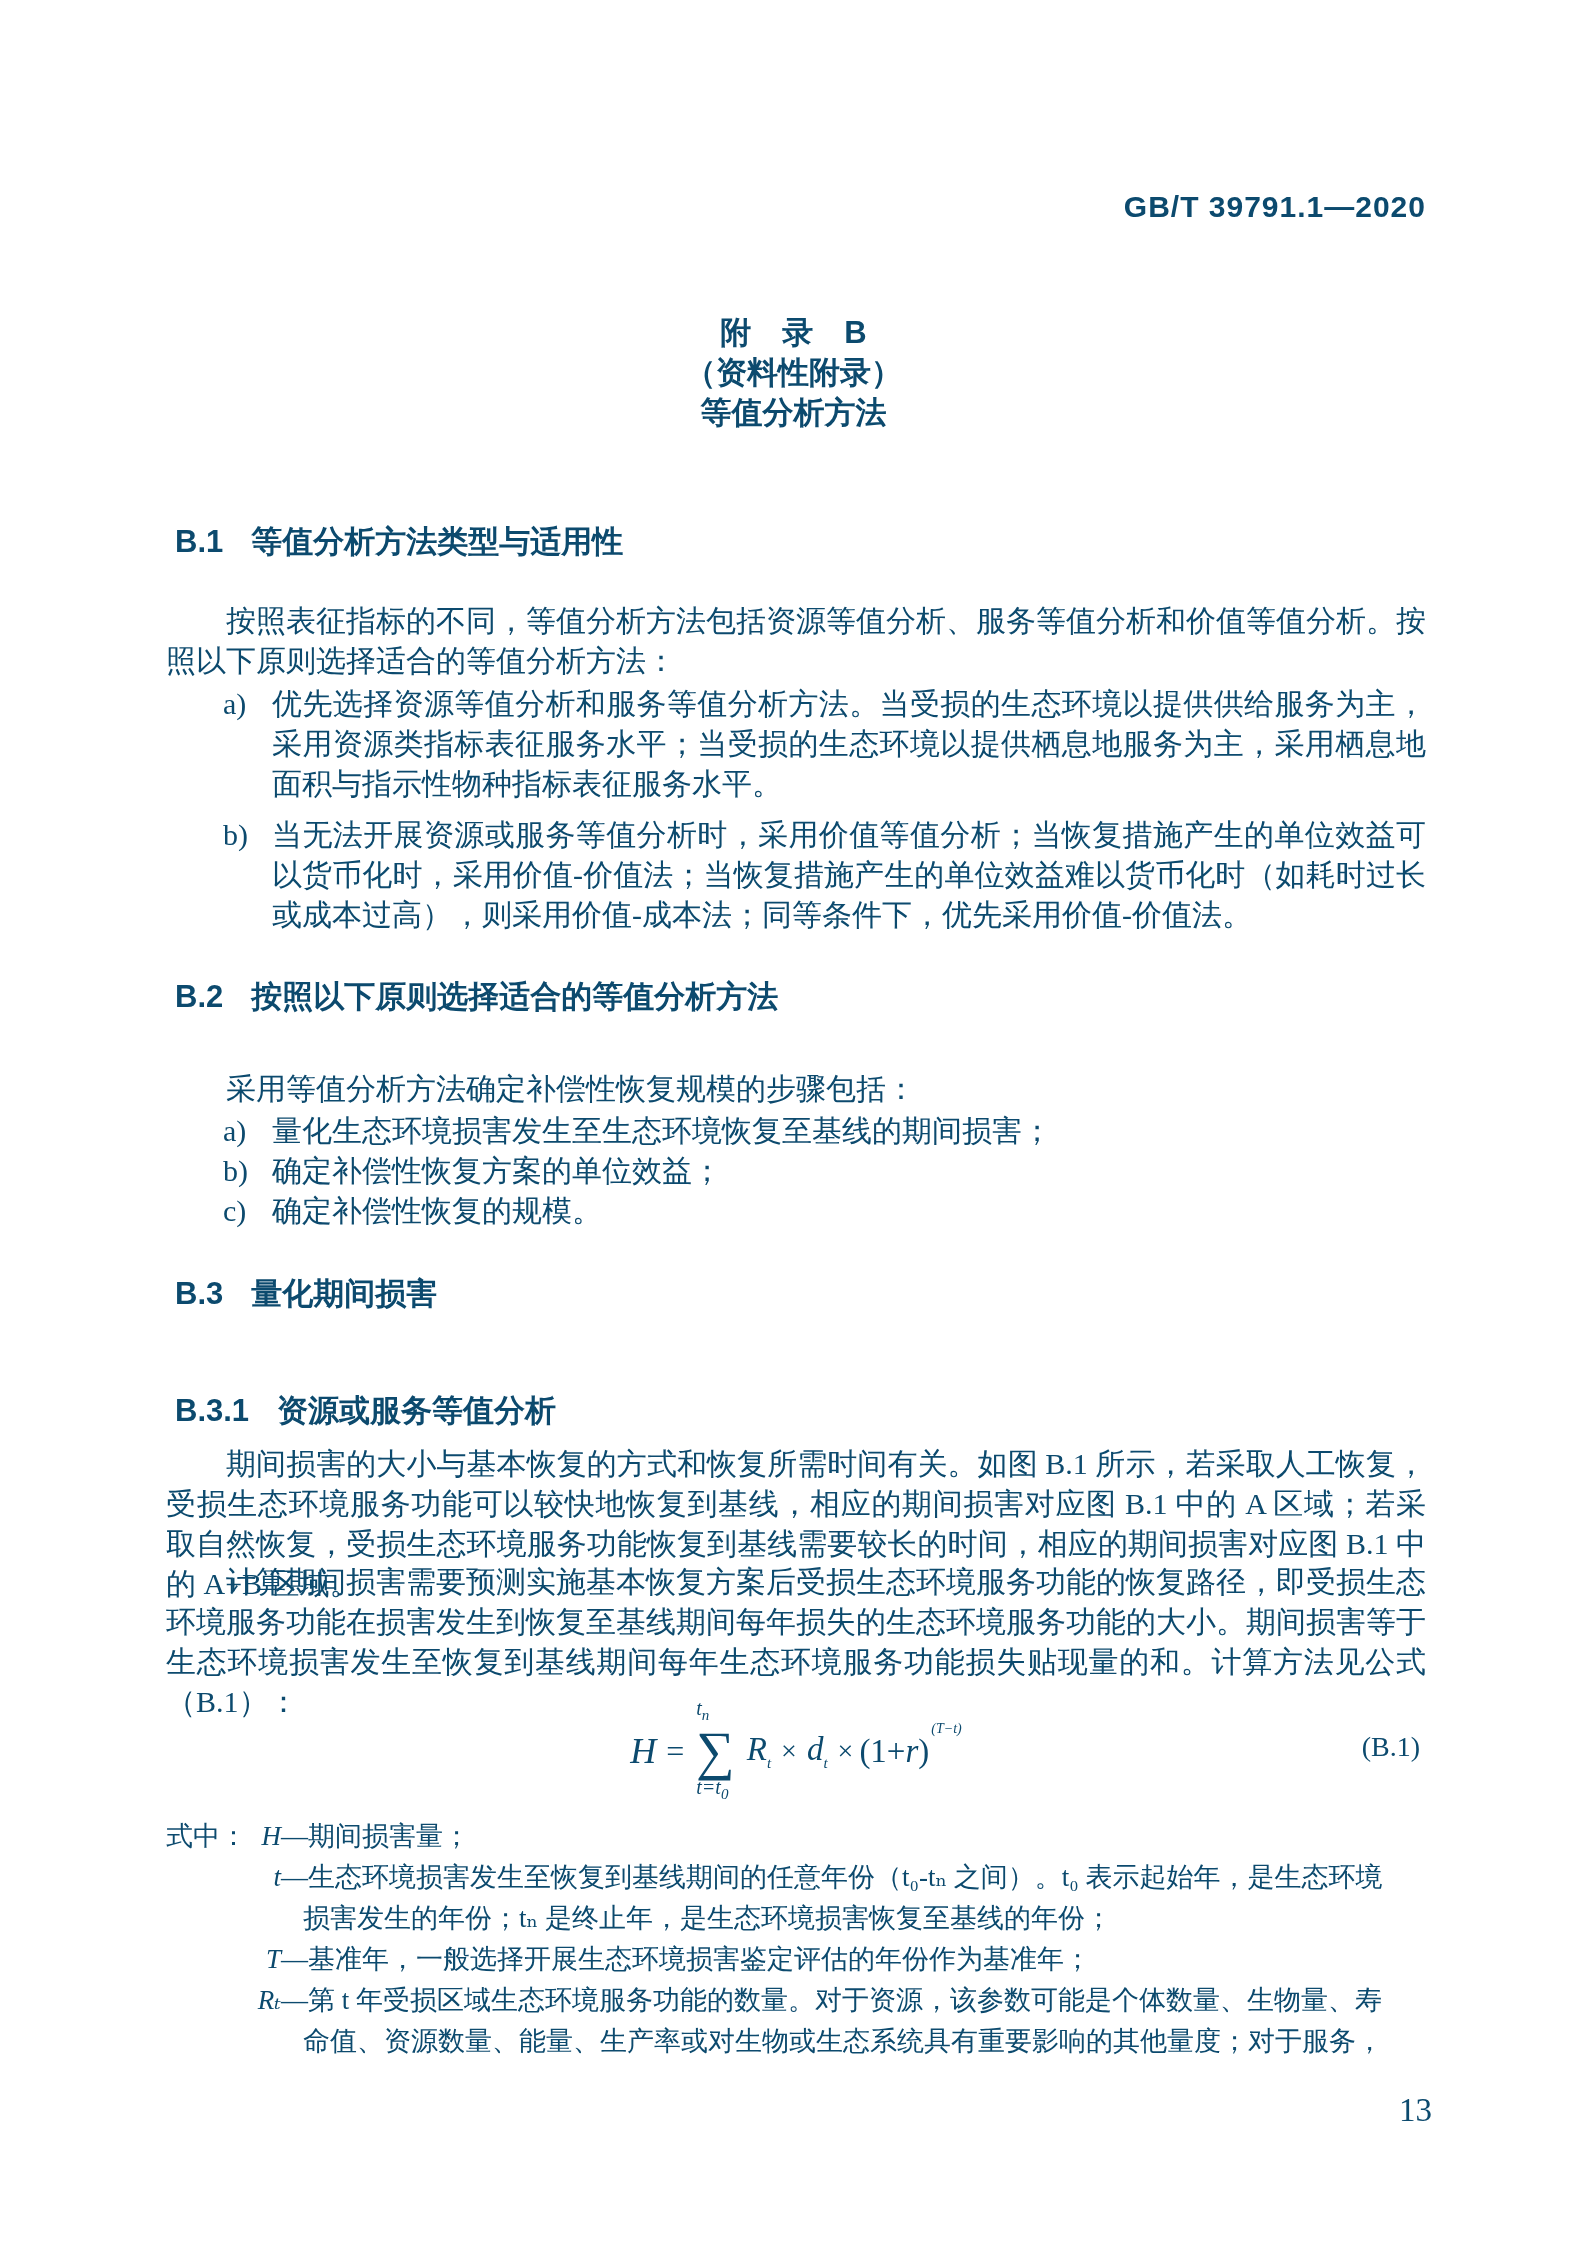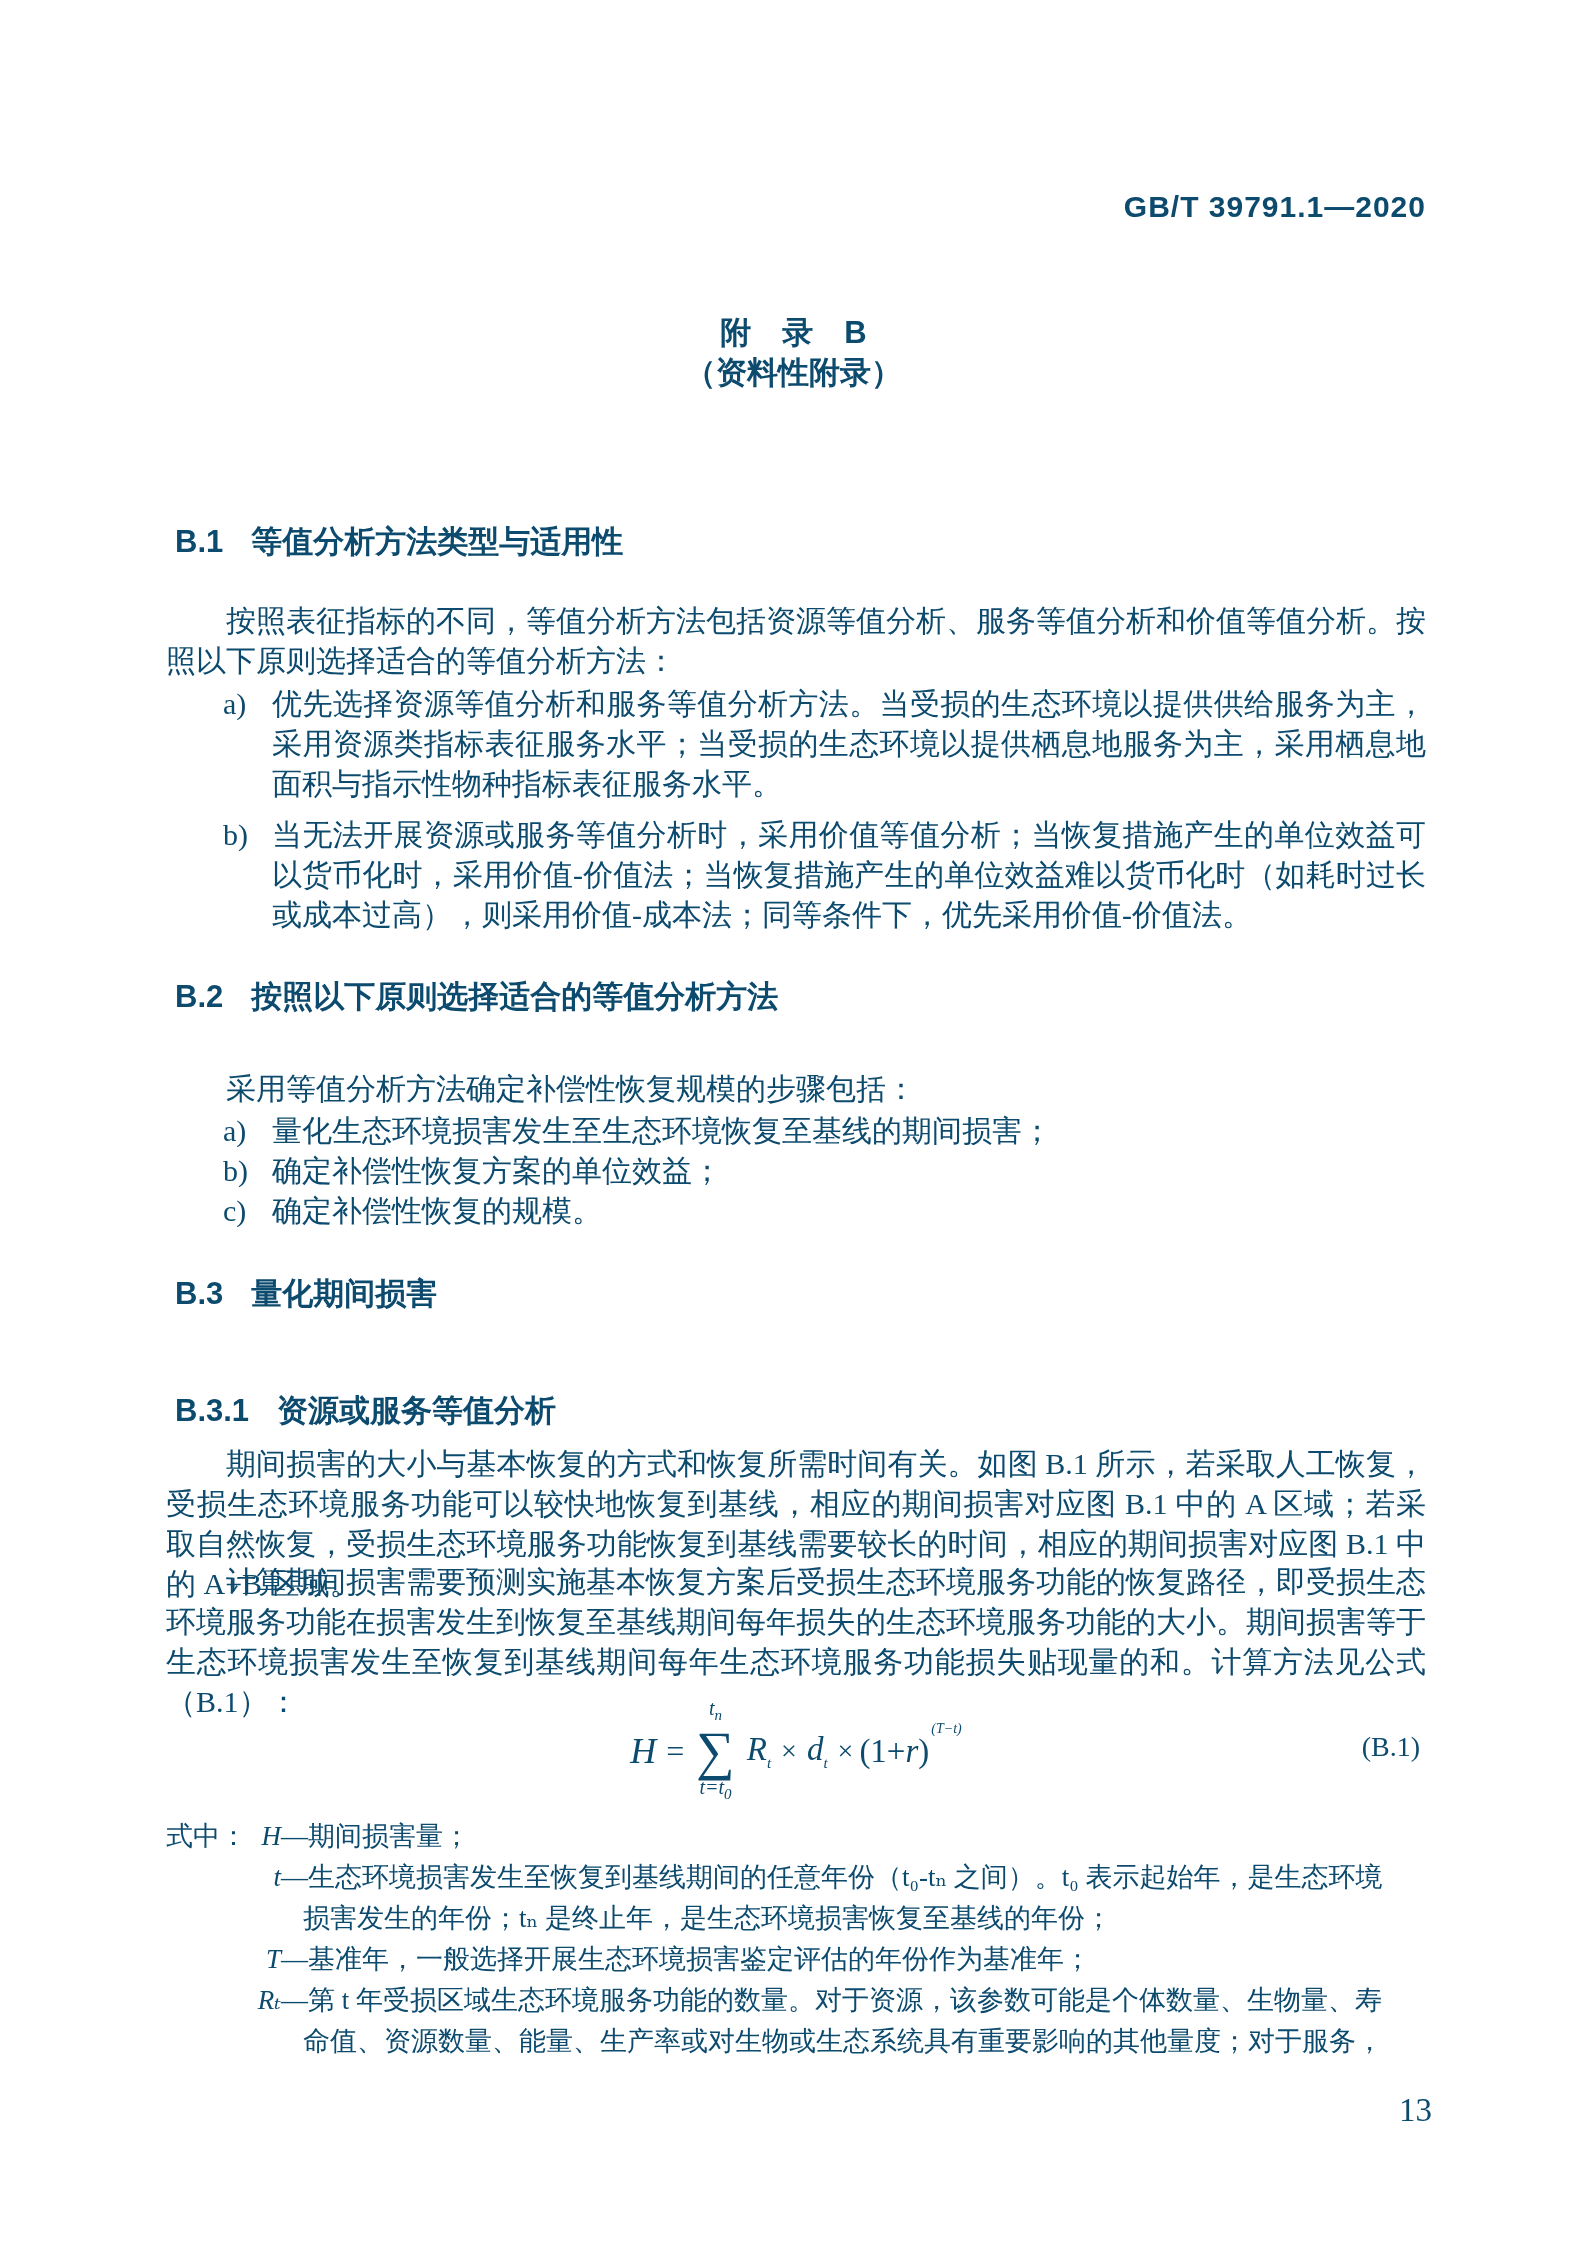--- a/index.html
+++ b/index.html
@@ -42,21 +42,21 @@
   
   .formula-wrap { position:absolute; left:166px; top:1695px; width:1260px; height:112px; }
   .formula {
     position:absolute; left:0; top:0; width:100%; height:100%;
     display:flex; align-items:center; justify-content:center;
     font-family:"Liberation Serif","DejaVu Serif",serif;
   }
   .formula i { font-style:italic; }
   .f-H { font-style:italic; font-size:36px; margin-right:10px; }
   .f-eq { font-size:32px; margin-right:12px; }
-  .f-sum { display:inline-flex; flex-direction:column; align-items:center; margin-right:8px; }
+  .f-sum { display:inline-flex; flex-direction:column; margin-right:8px; }
   .f-sum .f-limit { font-size:20px; font-style:italic; line-height:20px; }
   .f-sum .f-limit sub,
   .f-term sub { font-size:15px; font-style:italic; }
   .f-sigma { font-size:54px; line-height:52px; font-style:normal; }
   .f-term { font-style:italic; font-size:33px; margin:0 4px; }
   .f-times { font-size:28px; margin:0 6px; }
   .f-base { font-size:33px; }
   .f-exp { font-size:14px; font-style:italic; position:relative; top:-22px; margin-left:2px; }
   .f-label { position:absolute; right:6px; top:36px; font-size:28px; }
   
@@ -70,20 +70,21 @@
 </head>
 <body>
 
 <div class="page">
 
   <div class="doc-header">GB/T 39791.1—2020</div>
 
   <div class="title-block">
     <div>附　录　B</div>
     <div>（资料性附录）</div>
+    <div>等值分析方法</div>
   </div>
 
   <div class="heading" style="top:522px;">
     <span class="h-num">B.1</span><span>等值分析方法类型与适用性</span>
   </div>
   <div class="para indent2" style="top:601px;">按照表征指标的不同，等值分析方法包括资源等值分析、服务等值分析和价值等值分析。按照以下原则选择适合的等值分析方法：</div>
   <div class="para list-item" style="top:684px;">
     <span class="list-marker">a)</span><span>优先选择资源等值分析和服务等值分析方法。当受损的生态环境以提供供给服务为主，采用资源类指标表征服务水平；当受损的生态环境以提供栖息地服务为主，采用栖息地面积与指示性物种指标表征服务水平。</span>
   </div>
   <div class="para list-item" style="top:815px;">

